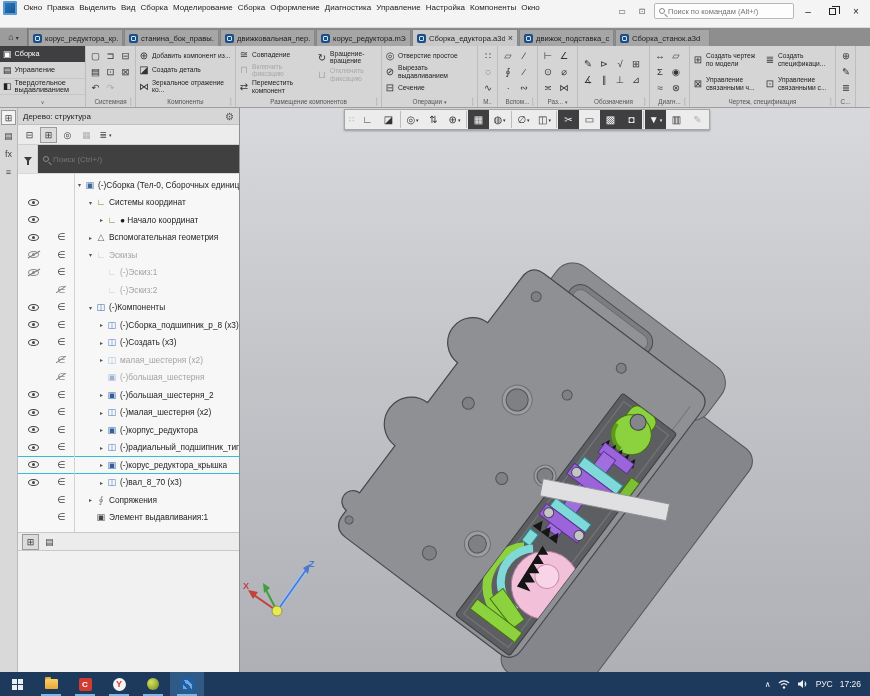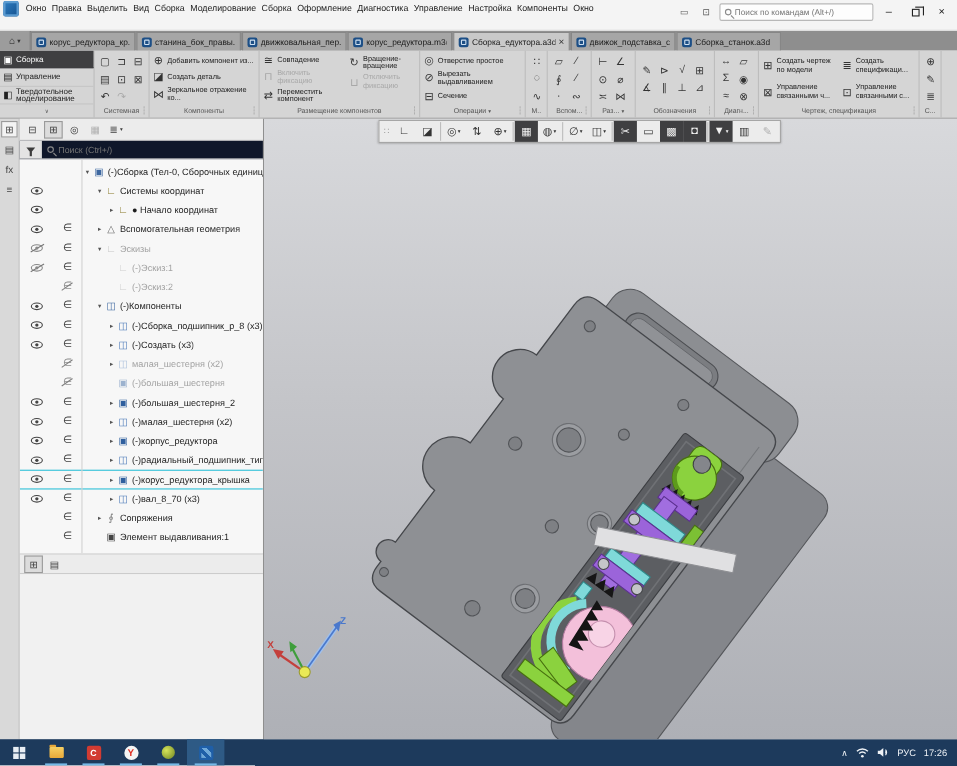--- a/index.html
+++ b/index.html
@@ -75,21 +75,21 @@
 
   .panel{width:222px;background:#f1f1f1;border-right:1px solid #8f8f8f;display:flex;flex-direction:column;flex:none}
   .phead{height:17px;background:#d6d6d6;display:flex;align-items:center;padding:0 5px;font-size:8px;color:#222;border-bottom:1px solid #c0c0c0}
   .gear{margin-left:auto;color:#555;font-size:10px}
   .ptools{height:20px;background:#ececec;display:flex;align-items:center;gap:2px;padding:0 3px;border-bottom:1px solid #cfcfcf}
   .pbtn{min-width:17px;height:16px;display:flex;align-items:center;justify-content:center;font-size:9px;color:#3c3c3c;cursor:default}
   .pbtn.active{background:#dcdcdc;border:1px solid #9a9a9a}
   .pbtn.disabled{color:#b0b0b0}
   .pcaret{display:none;font-size:5px;margin-left:2px}
   .pbtn.caret .pcaret{display:inline}
-  .psearch{height:17px;display:flex;align-items:center;background:#0f172a;border-bottom:1px solid #d8d8d8}
+  .psearch{height:29px;display:flex;align-items:center;background:#404040;border-bottom:1px solid #d8d8d8}
   .pfilter{width:20px;height:100%;background:#e4e4e4;border-right:1px solid #cfcfcf;display:flex;align-items:center;justify-content:center}
   .funnel{width:0;height:0;border-left:4px solid transparent;border-right:4px solid transparent;border-top:5px solid #3c3c3c;position:relative}
   .funnel::after{content:"";position:absolute;left:-1px;top:-1px;width:2px;height:4px;background:#3c3c3c}
   .psearch input{border:none;outline:none;background:transparent;font-size:8px;color:#9a9a9a;flex:1;font-family:"Liberation Sans",sans-serif;margin-left:4px}
 
   .tree{height:358px;background:#f7f7f7;position:relative;overflow:hidden;padding-top:2px}
   .tree::before{content:"";position:absolute;left:56px;top:0;bottom:0;width:1px;background:#d2d2d2}
   .trow{height:17.5px;display:flex;align-items:center;cursor:default}
   .trow.selected{border-top:1px solid #2ec0d8;border-bottom:1px solid #2ec0d8}
   .tcell-eye{width:30px;flex:none;display:flex;justify-content:center}
@@ -240,21 +240,21 @@
     <span class="mlb">Сборка</span>
   </div>
 
   <div class="mode">
     <span class="mic">▤</span>
     <span class="mlb">Управление</span>
   </div>
 
   <div class="mode">
     <span class="mic">◧</span>
-    <span class="mlb">Твердотельное моделирование</span>
+    <span class="mlb">Твердотельное выдавливанием</span>
   </div>
 </div>
       <div class="gfoot">
           <span class="gcaret">∨</span>
         </div>
     </div>
     <div class="rgroup">
       <div class="gcontent">
           <div class="sysgrid">
   <div class="sbtn">
@@ -593,20 +593,24 @@
   <div class="stbtn">
     <span>fx</span>
   </div>
 
   <div class="stbtn">
     <span>≡</span>
   </div>
 </div>
 
     <div class="panel">
+      <div class="phead">
+        <span>Дерево: структура</span>
+        <span class="gear">⚙</span>
+      </div>
       <div class="ptools">
   <div class="pbtn">
     <span>⊟</span>
 
   </div>
 
   <div class="pbtn active">
     <span>⊞</span>
 
   </div>

